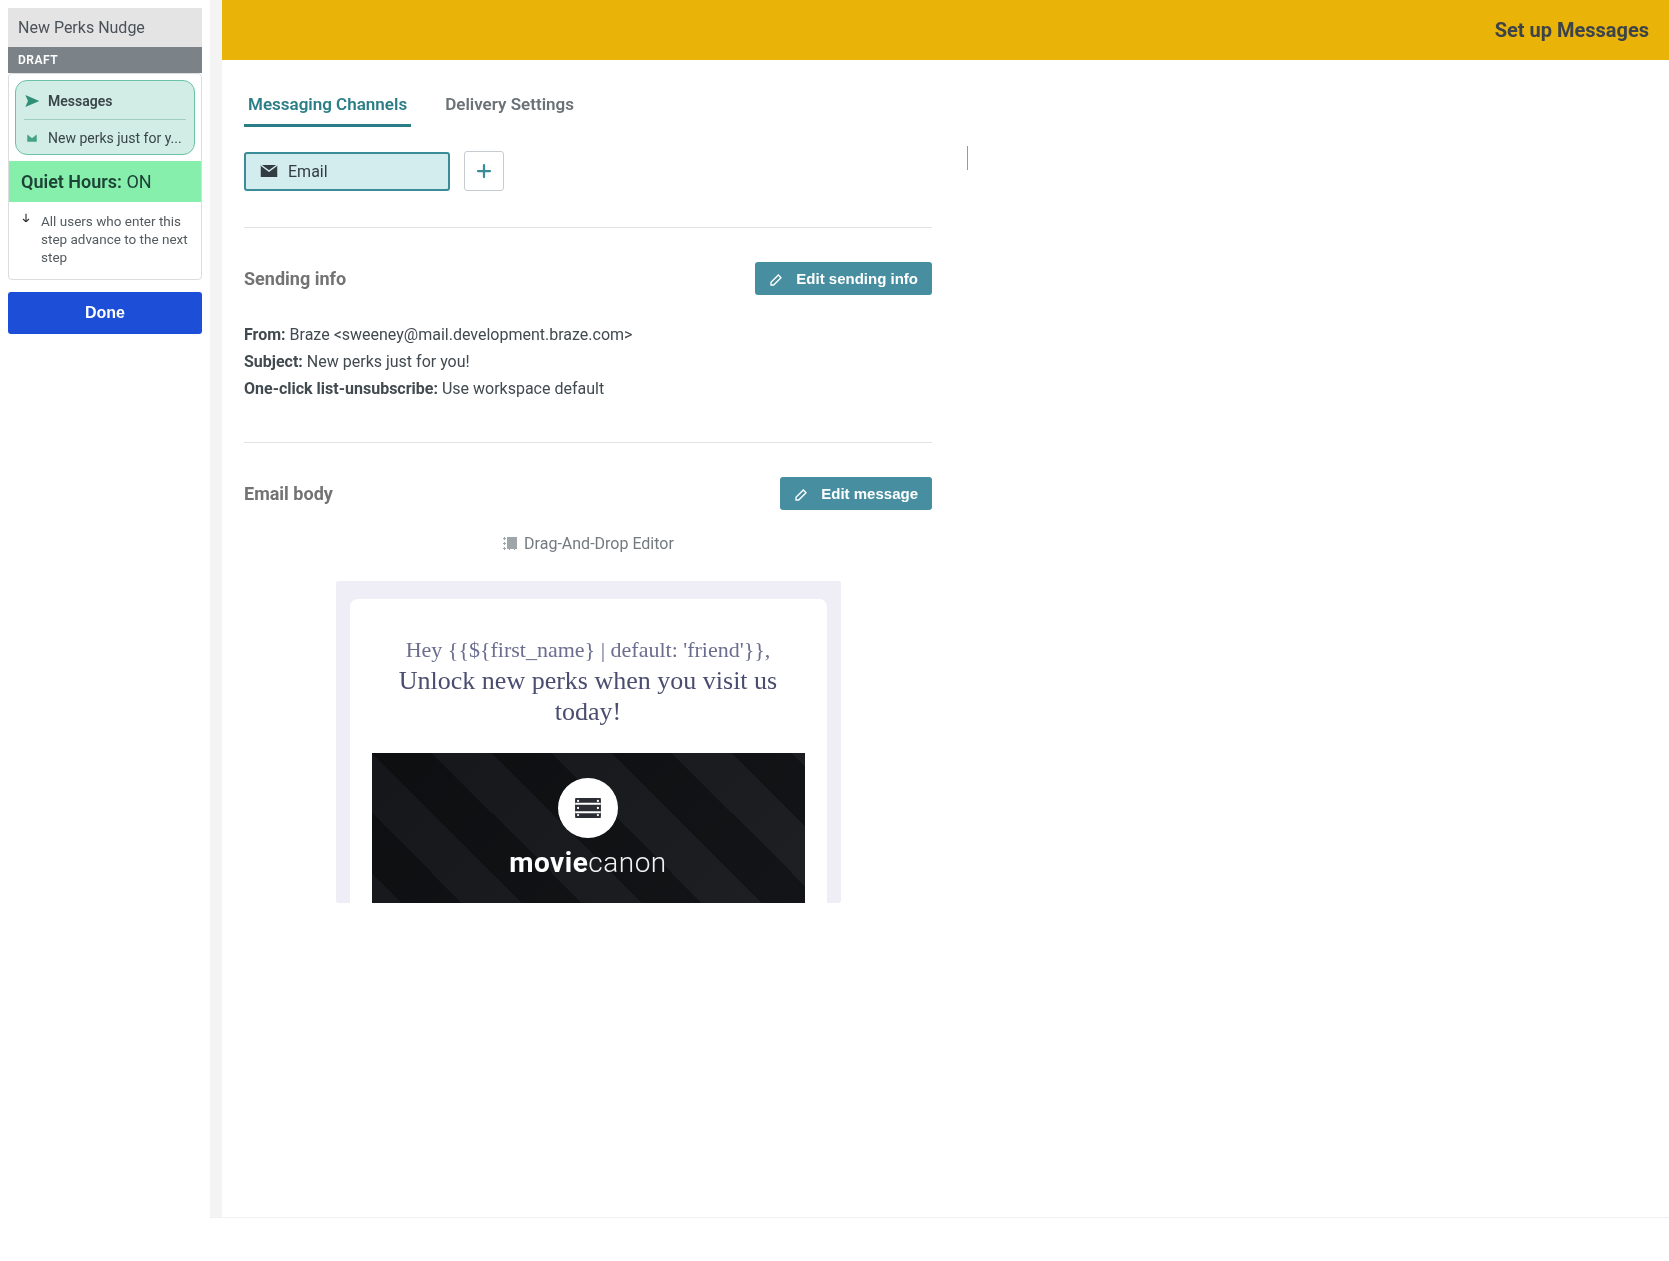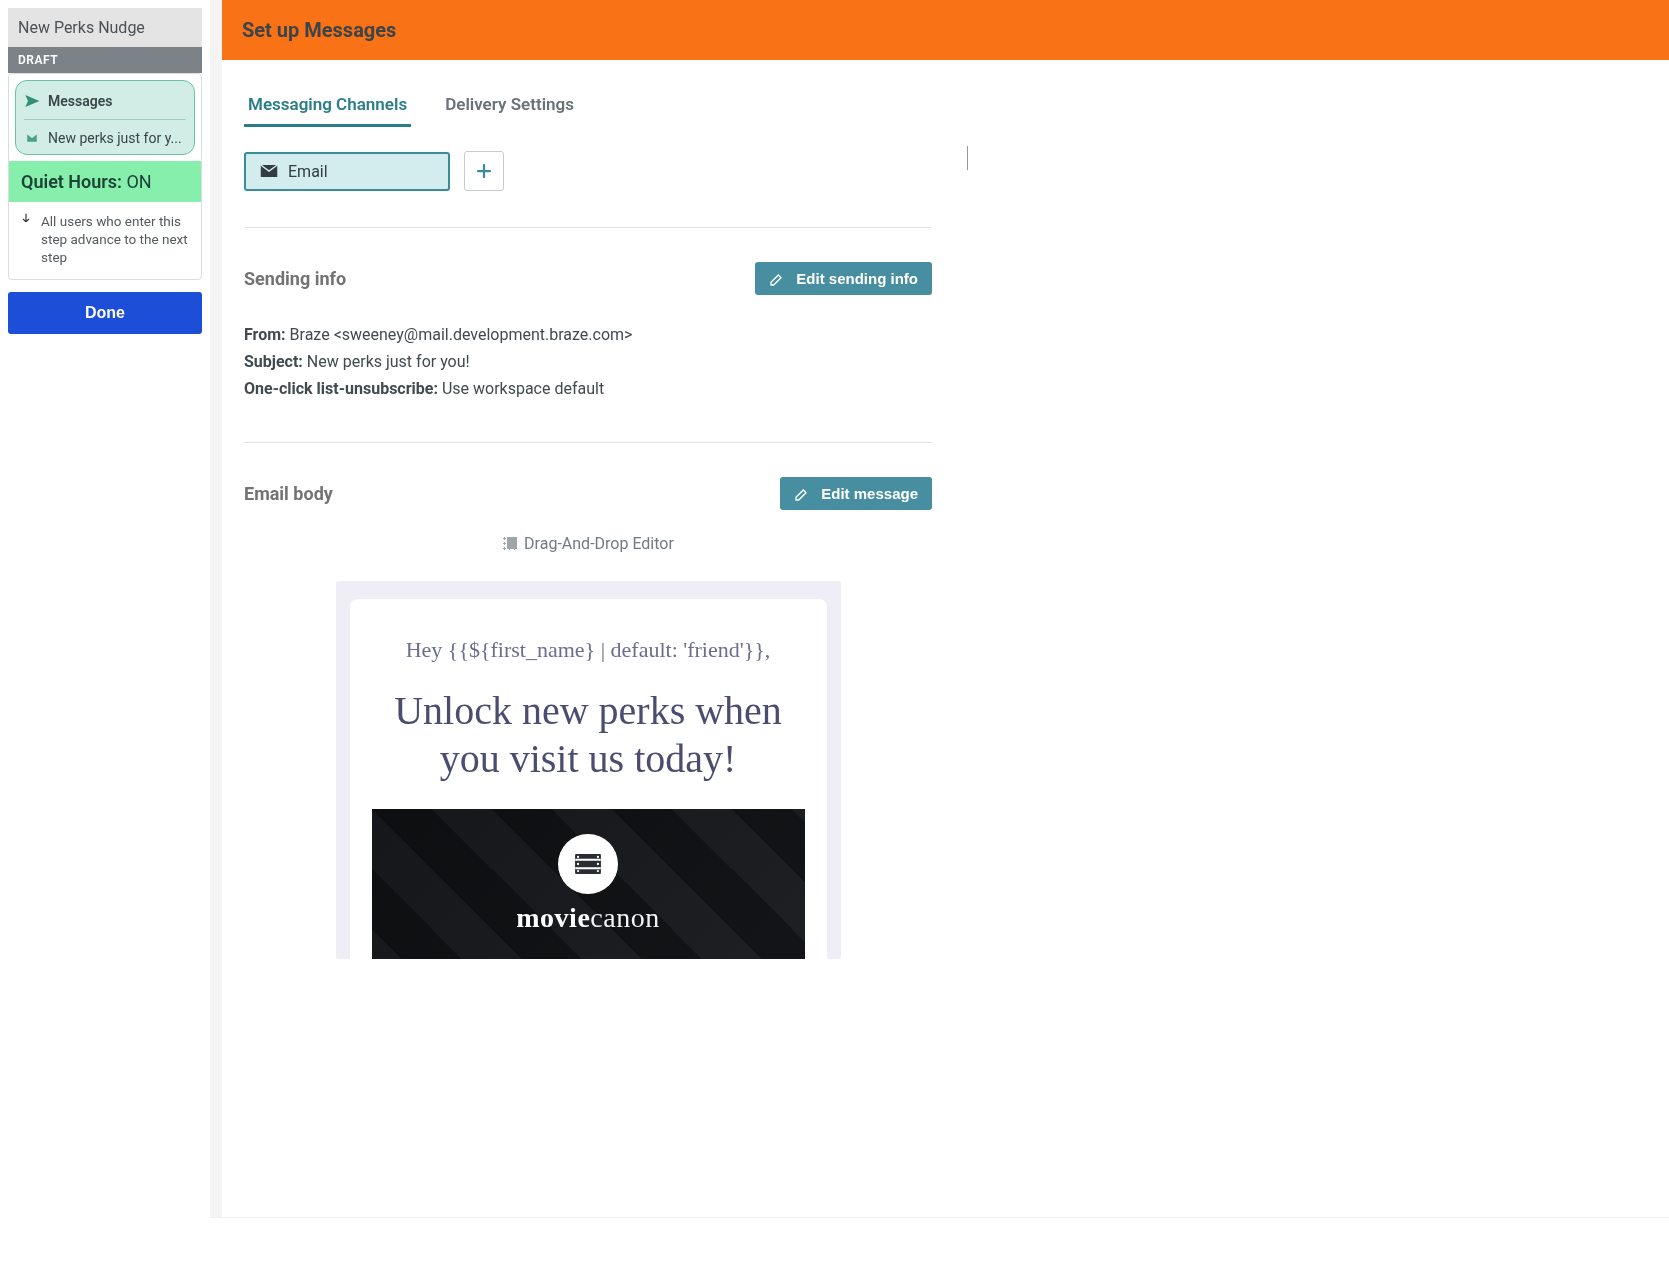--- a/index.html
+++ b/index.html
@@ -108,25 +108,26 @@
   .main {
     grid-column: 2;
     grid-row: 1 / span 2;
     display: flex;
     flex-direction: column;
     margin-left: 12px;
     background: #ffffff;
     overflow: hidden;
   }
   .main-header {
-    background: #f97316;
+    background: #eab308;
     padding: 18px 20px;
     font-size: 20px;
     font-weight: 700;
     color: #3d4449;
+    text-align: right;
   }
   .main-scroll {
     flex: 1;
     overflow-y: auto;
     padding: 0 0 40px 0;
   }
   .main-inner {
     max-width: 710px;
     padding-left: 22px;
     position: relative;
@@ -260,39 +261,38 @@
     text-align: center;
   }
   .preview-greet {
     color: #6b6e8e;
     font-size: 22px;
     font-weight: 500;
     font-family: Georgia, serif;
   }
   .preview-hero {
     color: #4a4d6f;
-    font-size: 40px;
+    font-size: 26px;
     font-weight: 500;
     line-height: 1.2;
-    margin-top: 24px;
+    margin-top: 2px;
     font-family: Georgia, serif;
   }
   .preview-imgband {
     margin-top: 26px;
     height: 150px;
     background:
       linear-gradient(135deg, rgba(0,0,0,0.5), rgba(0,0,0,0.3)),
       linear-gradient(45deg, #1b1d21 25%, #2a2d33 25%, #2a2d33 50%, #1b1d21 50%, #1b1d21 75%, #2a2d33 75%);
     background-size: cover, 120px 120px;
     display: flex;
     flex-direction: column;
     align-items: center;
     justify-content: center;
     color: #fff;
-    font-family: Liberation Serif, serif;
   }
   .film-icon {
     width: 60px;
     height: 60px;
     border-radius: 50%;
     background: #ffffff;
     display: flex;
     align-items: center;
     justify-content: center;
     margin-bottom: 8px;

